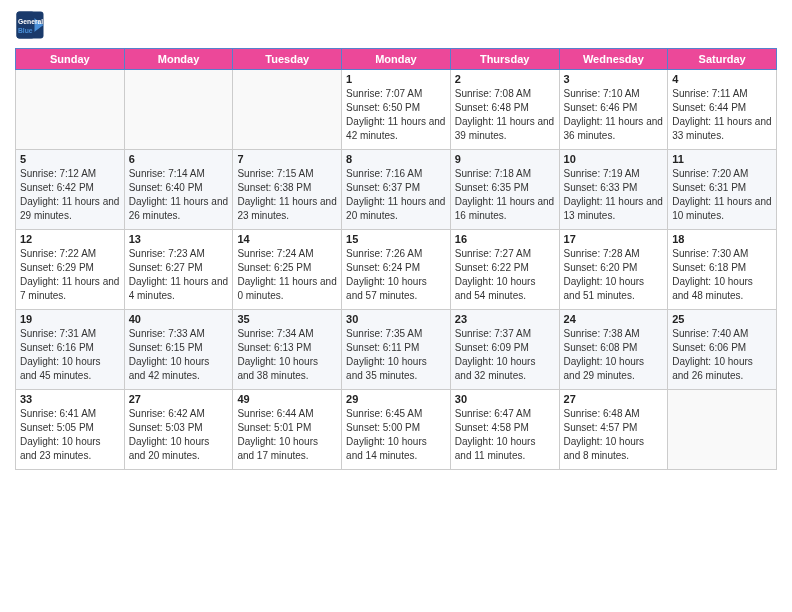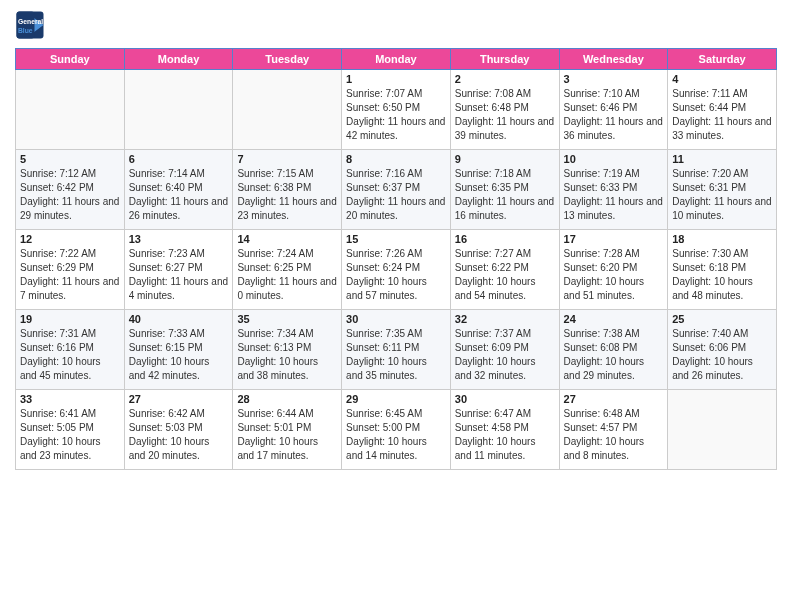--- a/index.html
+++ b/index.html
@@ -214,21 +214,21 @@
           </td>
           <td>
             <span class="day-number">35</span>
             <div class="day-info">Sunrise: 7:34 AM<br>Sunset: 6:13 PM<br>Daylight: 10 hours and 38 minutes.</div>
           </td>
           <td>
             <span class="day-number">30</span>
             <div class="day-info">Sunrise: 7:35 AM<br>Sunset: 6:11 PM<br>Daylight: 10 hours and 35 minutes.</div>
           </td>
           <td>
-            <span class="day-number">32</span>
+            <span class="day-number">23</span>
             <div class="day-info">Sunrise: 7:37 AM<br>Sunset: 6:09 PM<br>Daylight: 10 hours and 32 minutes.</div>
           </td>
           <td>
             <span class="day-number">24</span>
             <div class="day-info">Sunrise: 7:38 AM<br>Sunset: 6:08 PM<br>Daylight: 10 hours and 29 minutes.</div>
           </td>
           <td>
             <span class="day-number">25</span>
             <div class="day-info">Sunrise: 7:40 AM<br>Sunset: 6:06 PM<br>Daylight: 10 hours and 26 minutes.</div>
           </td>
@@ -236,21 +236,21 @@
         <tr>
           <td>
             <span class="day-number">33</span>
             <div class="day-info">Sunrise: 6:41 AM<br>Sunset: 5:05 PM<br>Daylight: 10 hours and 23 minutes.</div>
           </td>
           <td>
             <span class="day-number">27</span>
             <div class="day-info">Sunrise: 6:42 AM<br>Sunset: 5:03 PM<br>Daylight: 10 hours and 20 minutes.</div>
           </td>
           <td>
-            <span class="day-number">28</span>
+            <span class="day-number">49</span>
             <div class="day-info">Sunrise: 6:44 AM<br>Sunset: 5:01 PM<br>Daylight: 10 hours and 17 minutes.</div>
           </td>
           <td>
             <span class="day-number">29</span>
             <div class="day-info">Sunrise: 6:45 AM<br>Sunset: 5:00 PM<br>Daylight: 10 hours and 14 minutes.</div>
           </td>
           <td>
             <span class="day-number">30</span>
             <div class="day-info">Sunrise: 6:47 AM<br>Sunset: 4:58 PM<br>Daylight: 10 hours and 11 minutes.</div>
           </td>

